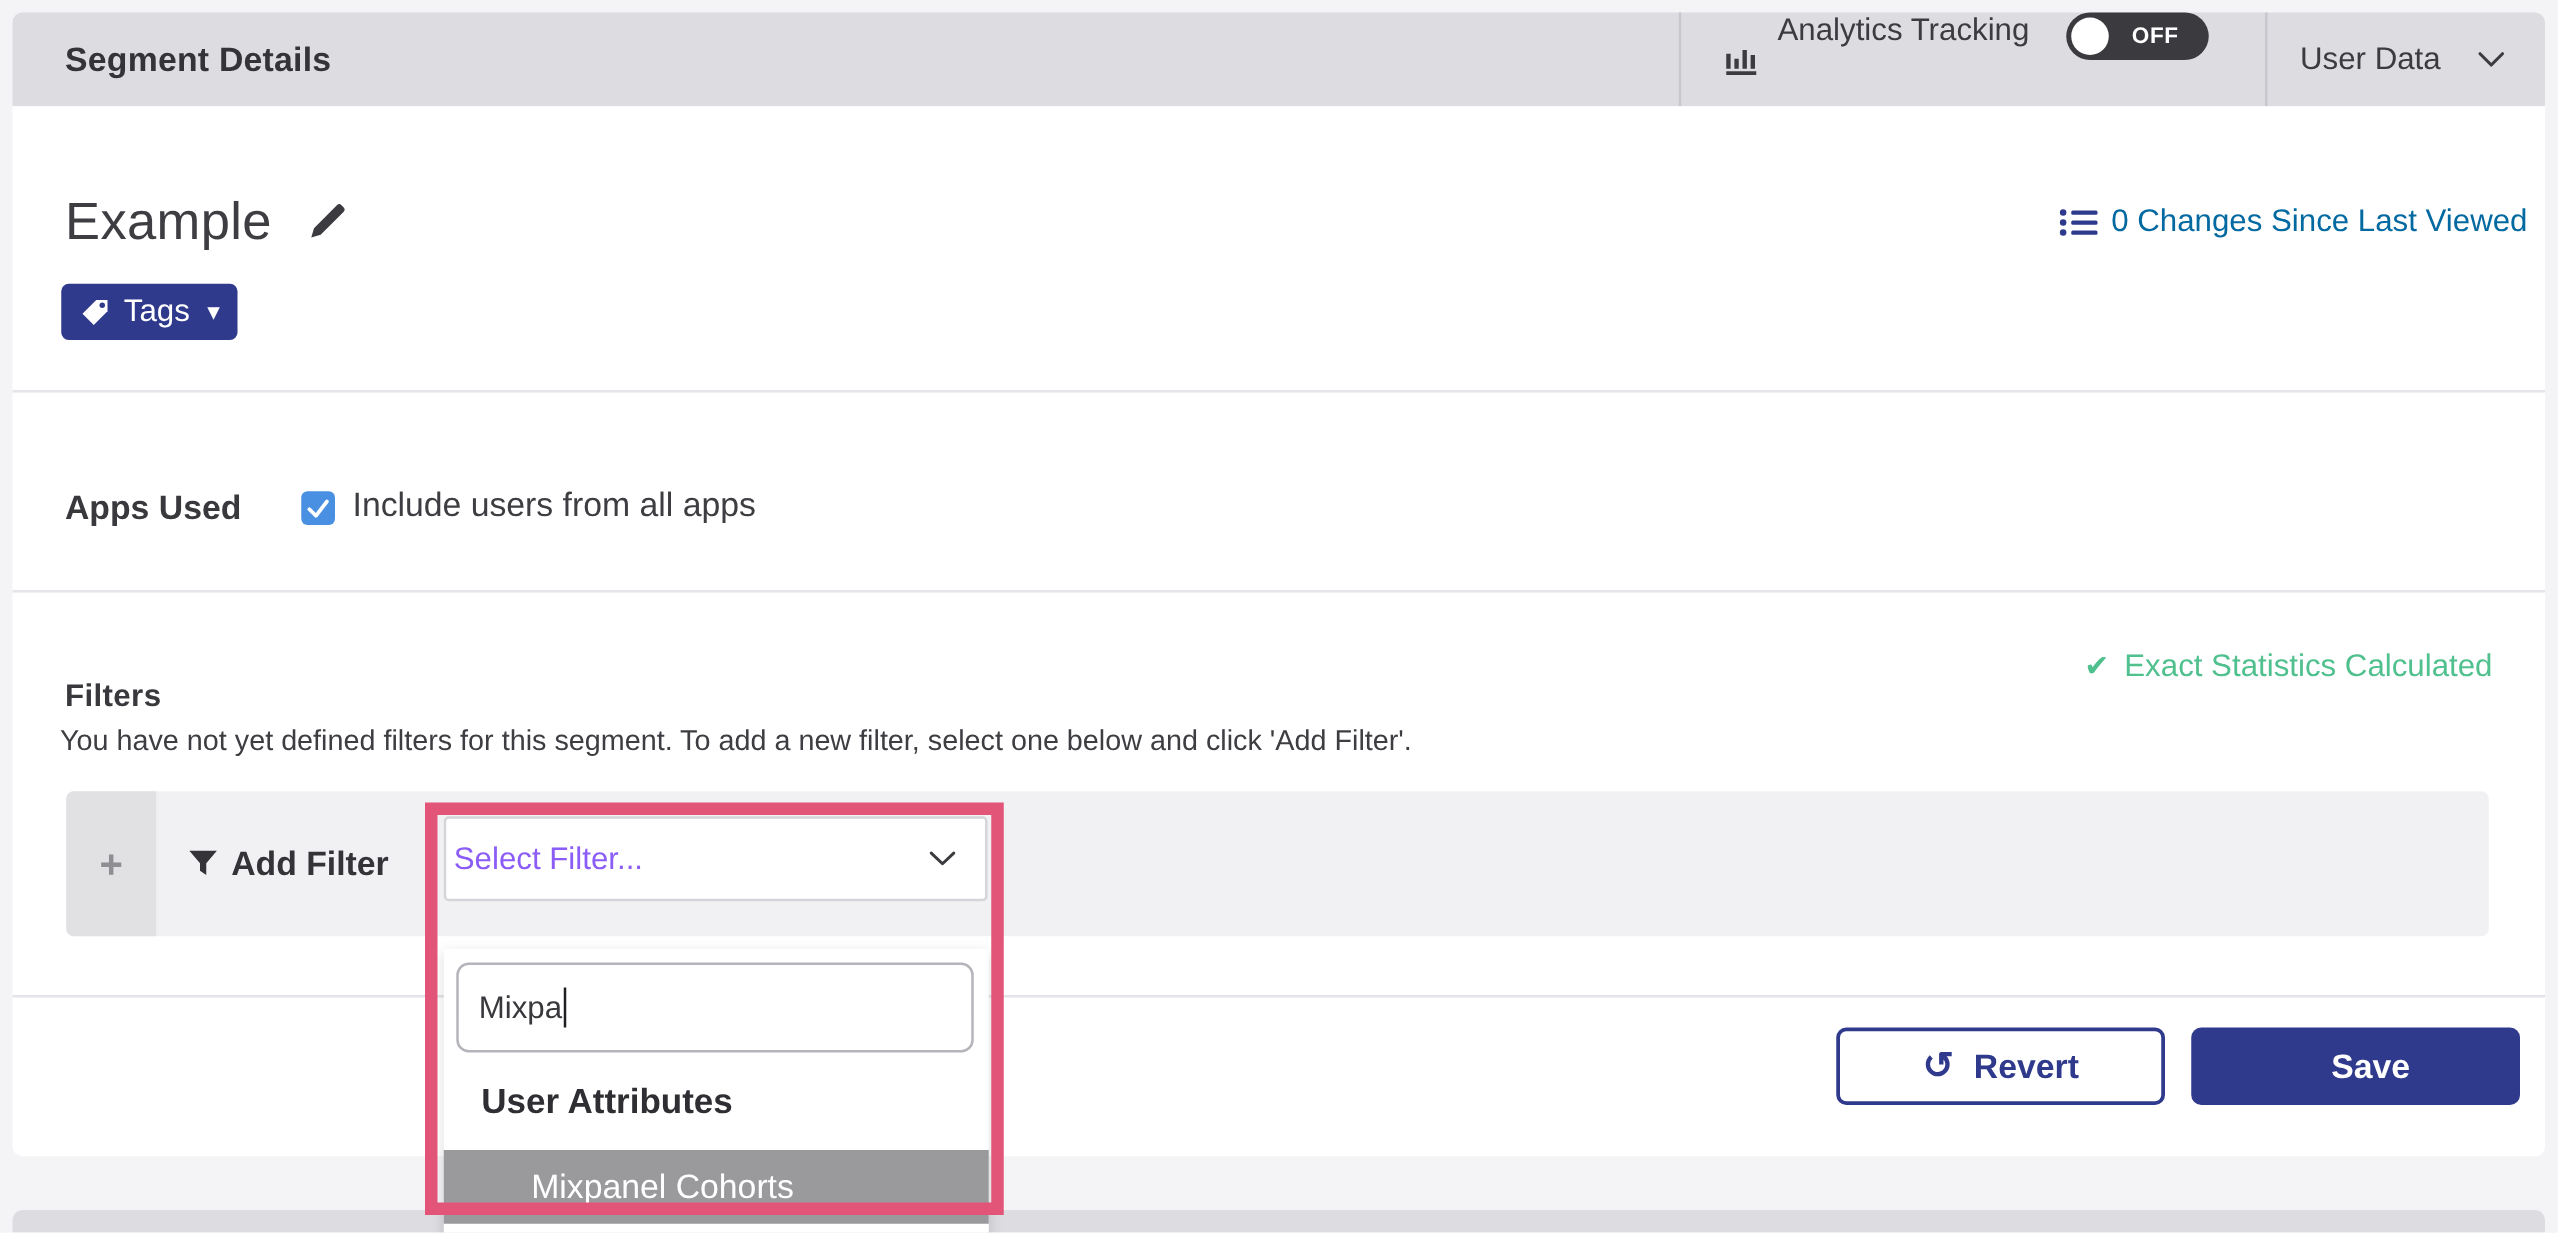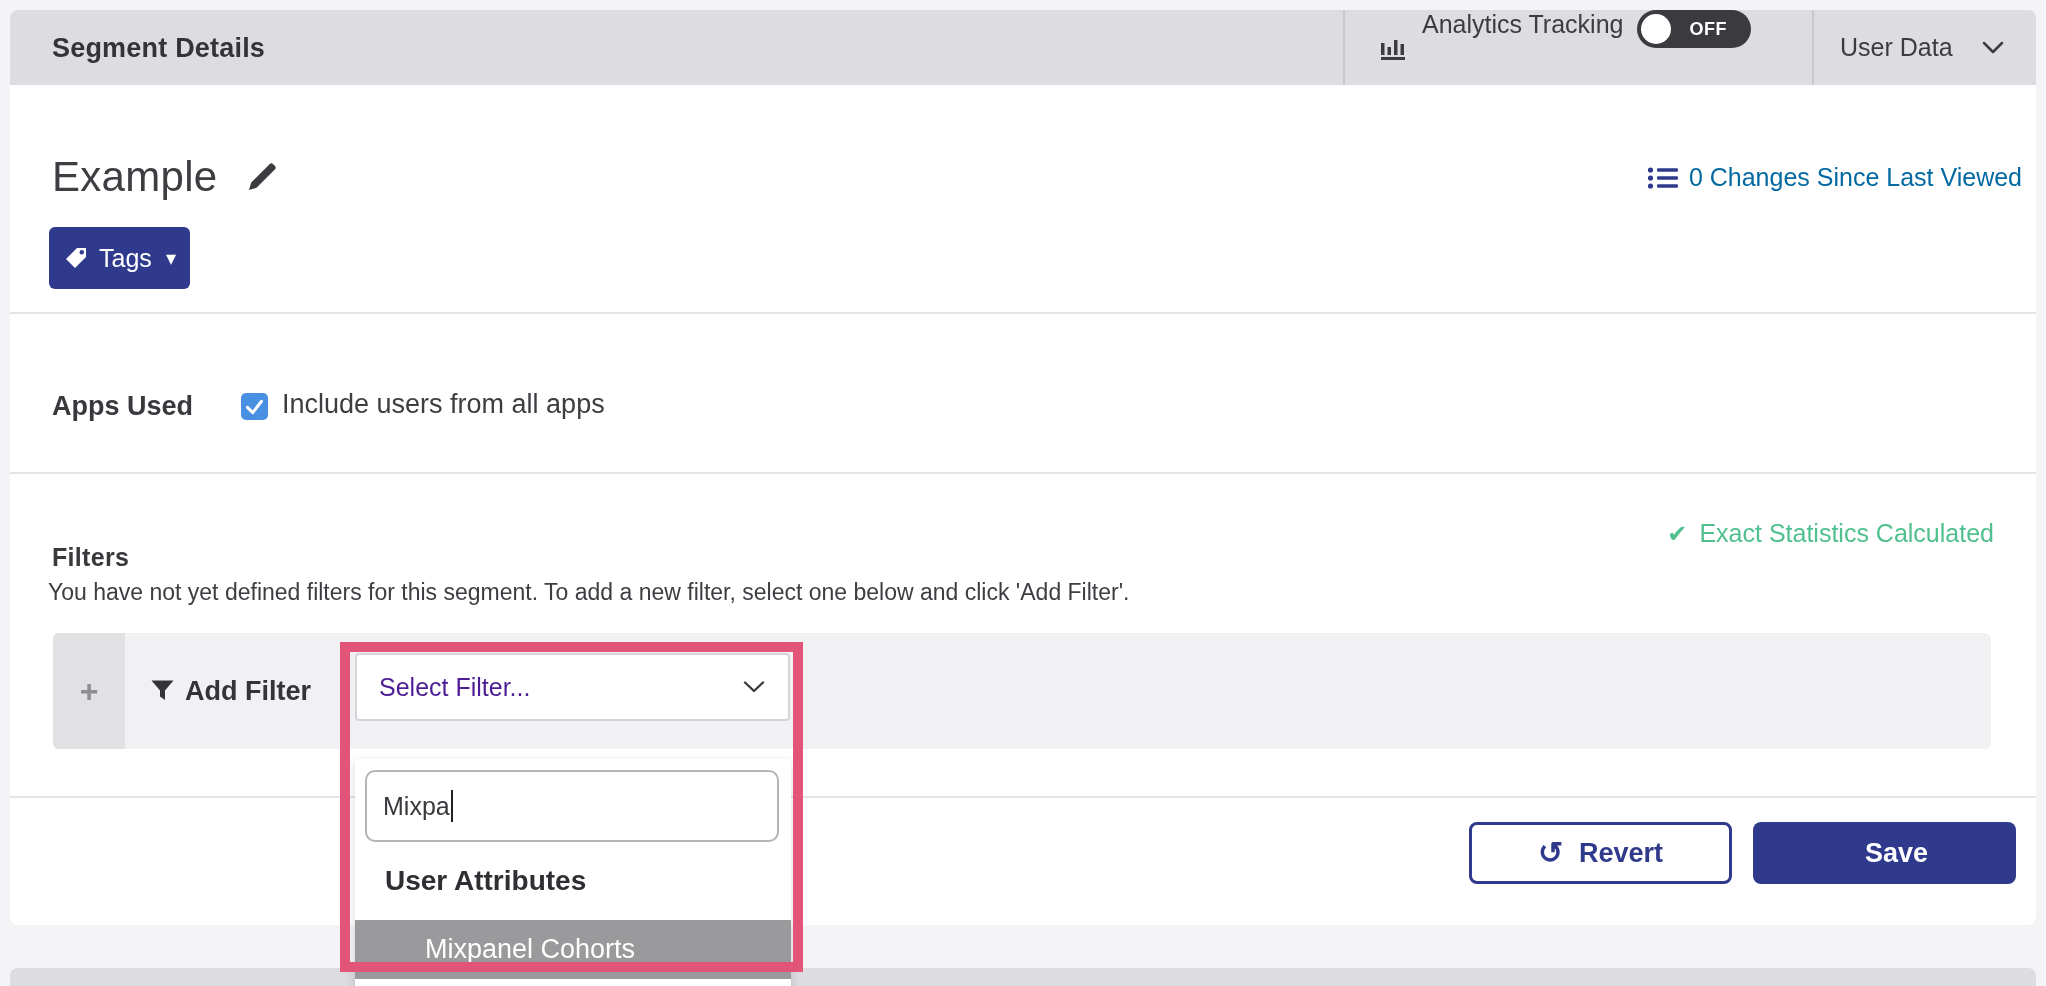--- a/index.html
+++ b/index.html
@@ -24,21 +24,21 @@
   .vdiv { position:absolute; top:0; bottom:0; width:2px; background:#c7c7cd; }
   .vdiv-1 { left:1333px; }
   .vdiv-2 { left:1802px; }
   .analytics-group {
     position:absolute; left:1368px; top:0; height:100%;
     display:flex; gap:14px;
   }
   .analytics-label { font-size:25px; font-weight:500; color:#3b3b40; }
   .toggle {
     width:114px; height:38px; border-radius:19px; background:#3a3a3f;
-    position:relative; display:flex; align-items:center; cursor:pointer;
+    position:relative; display:flex; align-items:center; cursor:pointer;margin-left:16px;
   }
   .toggle-knob {
     position:absolute; left:4px; top:4px; width:30px; height:30px;
     border-radius:50%; background:#ffffff;
   }
   .toggle-label {
     position:absolute; left:52px; top:50%; transform:translateY(-50%);
     color:#ffffff; font-size:18px; font-weight:bold; letter-spacing:.5px;
   }
   .userdata-group {
@@ -64,21 +64,21 @@
   .seg-title { font-size:42px; font-weight:400; color:#3d3d42; letter-spacing:.3px; }
   .edit-btn { background:none; border:none; cursor:pointer; display:flex; }
 
   .changes-link {
     position:absolute; right:14px; top:78px;
     display:flex; align-items:center; gap:10px;
     color:#0369a1; font-size:25px; cursor:pointer; text-decoration:none;
   }
 
   .tags-btn {
-    position:absolute; left:39px; top:142px; width:141px; height:62px;
+    position:absolute; left:39px; top:142px; width:141px; height:45px;
     background:#2f3a8c; border:none; border-radius:6px; cursor:pointer;
     display:flex; align-items:center; justify-content:center; gap:10px;
     color:#ffffff; font-size:25px; font-family:inherit;
   }
   .tags-caret { font-size:20px; margin-left:4px; }
 
   .apps-label { position:absolute; left:42px; top:306px; font-size:27px; font-weight:bold; color:#38383d; }
   .apps-checkbox {
     position:absolute; left:231px; top:308px; width:27px; height:27px;
     background:#4a90e2; border-radius:5px; cursor:pointer;
@@ -109,21 +109,21 @@
     display:flex; align-items:center; gap:10px;
     background:none; border:none; cursor:pointer; font-family:inherit;
     font-size:27px; font-weight:bold; color:#333338;
   }
 
   .select-control {
     position:absolute; left:345px; top:568px; width:435px; height:68px;
     background:#ffffff; border:2px solid #d4d4d9; border-radius:4px;
     display:flex; align-items:center; cursor:pointer; z-index:5;
   }
-  .select-value { margin-left:22px; font-size:25px; color:#4c1d95; }
+  .select-value { margin-left:6px; font-size:25px; color:#8b5cf6; }
   .select-chevron { position:absolute; right:22px; top:50%; transform:translateY(-50%); display:flex; }
 
   .dropdown-panel {
     position:absolute; left:345px; top:674px; width:436px; height:237px;
     background:#ffffff; box-shadow:0 3px 10px rgba(0,0,0,.15); z-index:5;
   }
   .dropdown-search {
     position:absolute; left:10px; top:11px; width:414px; height:72px;
     border:2px solid #b4b4bb; border-radius:10px; background:#ffffff;
     display:flex; align-items:center; padding-left:16px;

